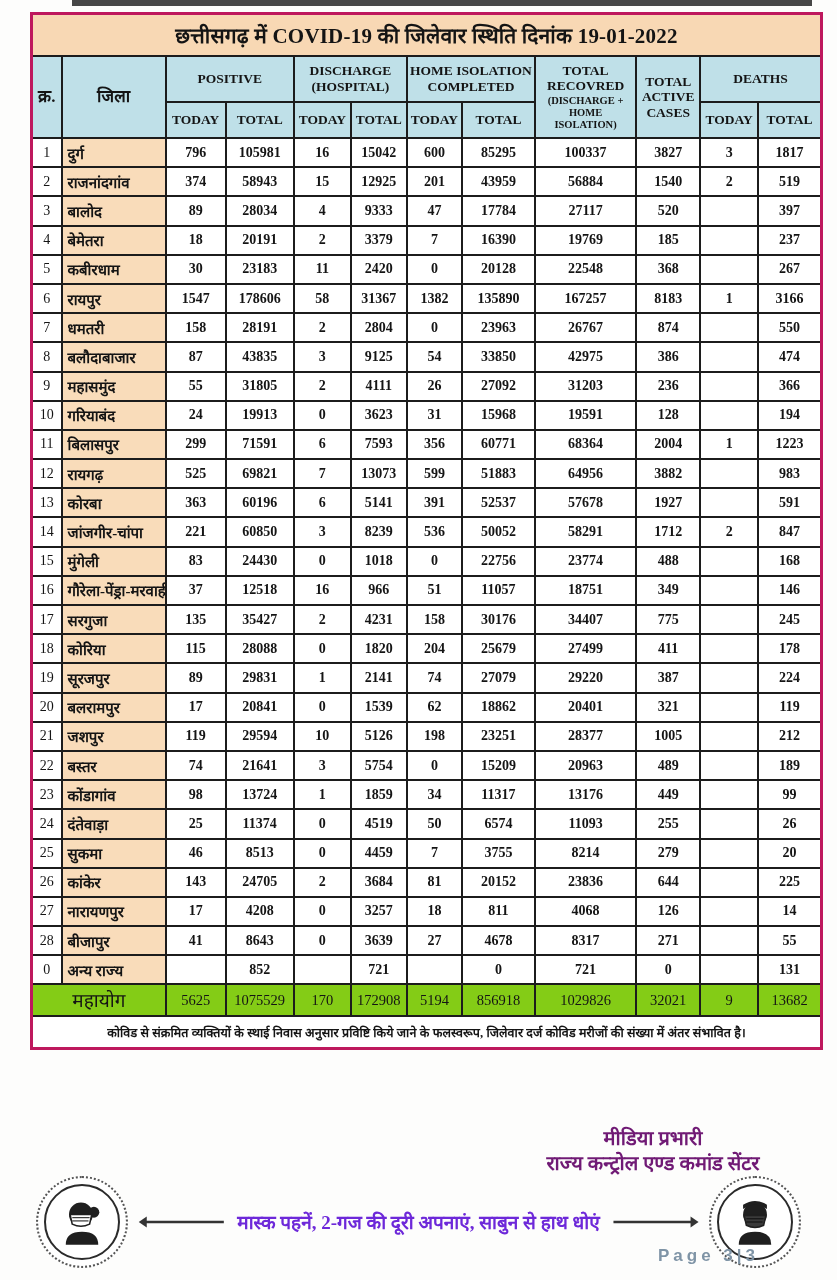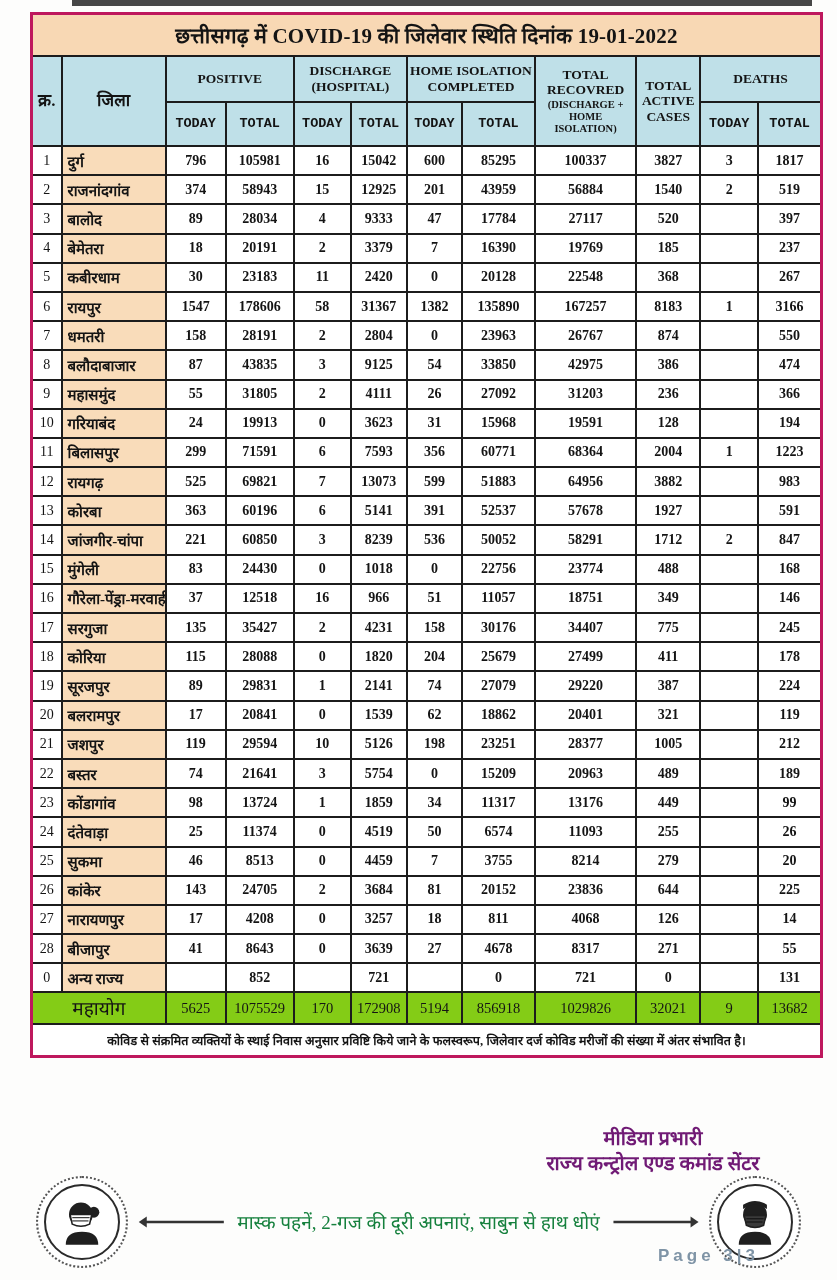--- a/index.html
+++ b/index.html
@@ -37,21 +37,21 @@
     height:40px;
     letter-spacing:.2px;
   }
   thead th{
     background:#bfe0e8;
     font-weight:bold;
     font-size:13.5px;
     line-height:1.15;
   }
   .tier1{height:46px;}
-  .tier2{height:44px;font-family:Liberation Mono, monospace;}
+  .tier2{height:36px;}
   .pre{white-space:pre-line;}
   .hdr-hindi{font-size:17px;}
   .recov-sub{display:block;font-size:10.5px;font-weight:bold;margin-top:1px;}
   tbody td{
     height:27.2px;
     font-weight:bold;
     font-size:14px;
     background:#ffffff;
   }
   tbody td.sn{
@@ -107,22 +107,22 @@
     border-radius:50%;
     display:flex;align-items:center;justify-content:center;
     background:#fff;
   }
   .mask-badge .inner{
     width:72px;height:72px;border-radius:50%;
     border:2px solid #2b2b2b;
     display:flex;align-items:center;justify-content:center;
   }
   .slogan-text{
-    color:#15803d;
-    font-weight:normal;
+    color:#6d28d9;
+    font-weight:bold;
     font-size:19px;
     white-space:nowrap;
     padding:0 2px;
   }
   .arrow{flex:1 1 auto;display:flex;align-items:center;}
   .arrow svg{width:100%;height:14px;}
   .page-label{
     position:absolute;top:128px;right:78px;
     color:#7f94a6;
     font-size:17px;

